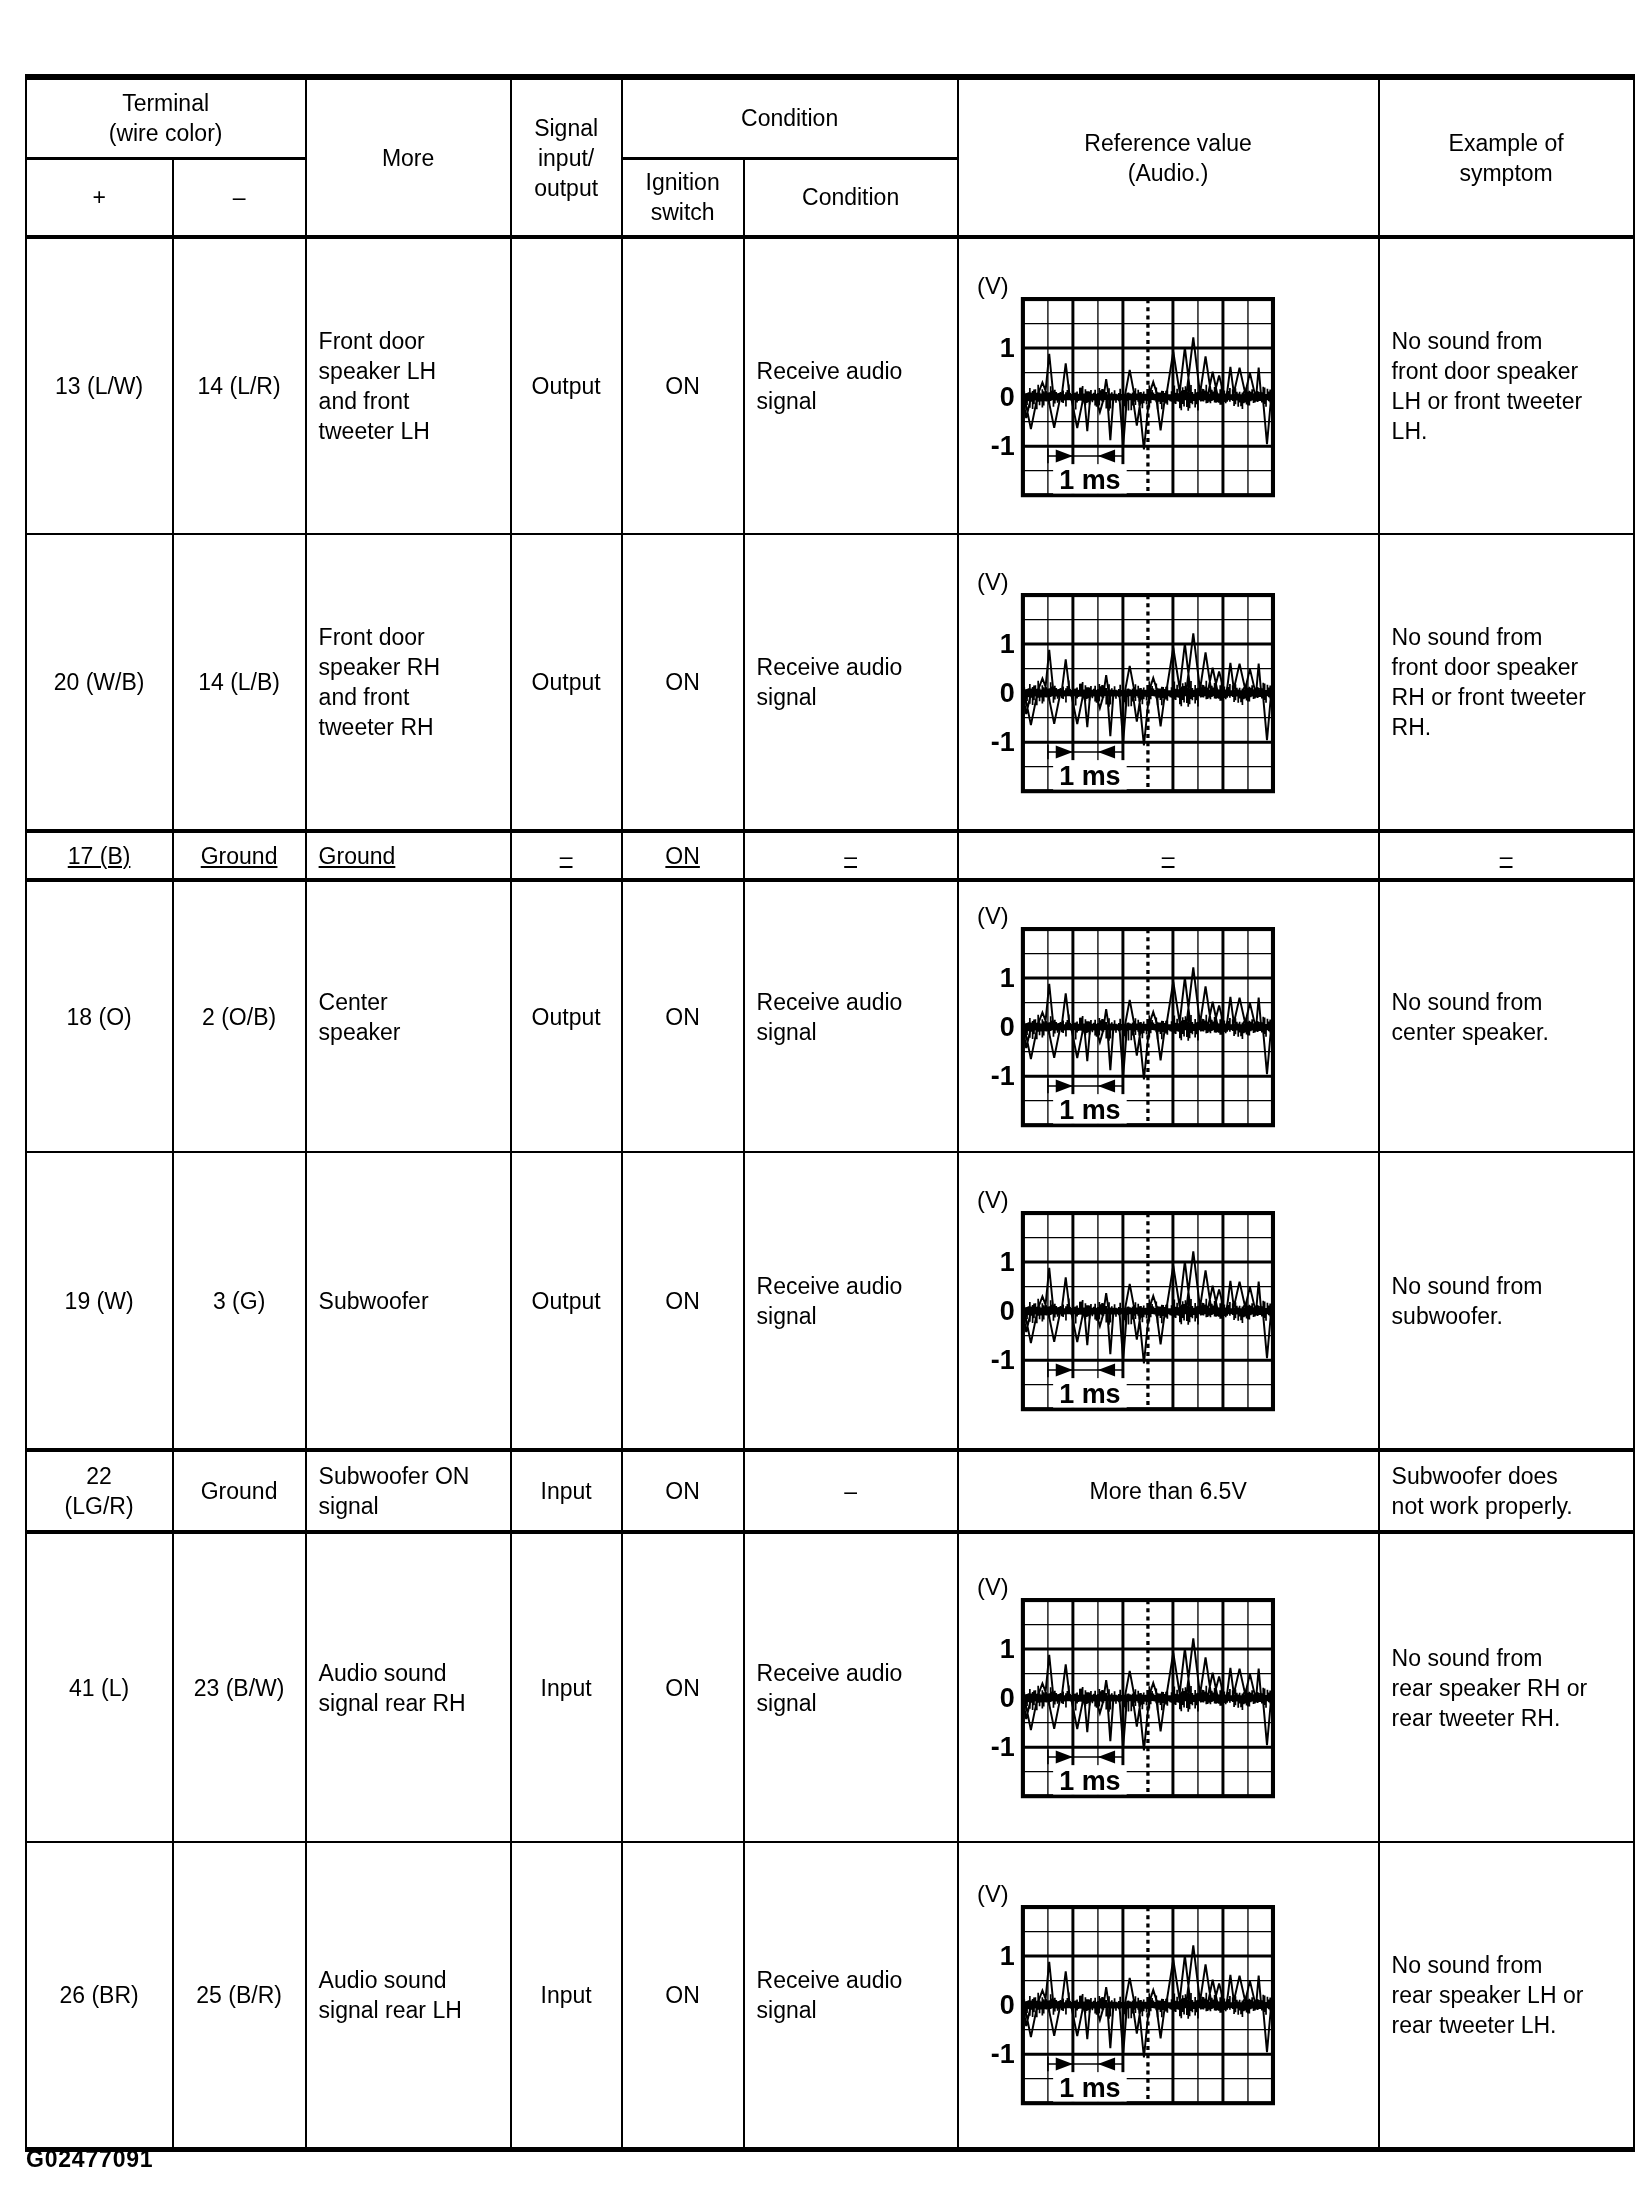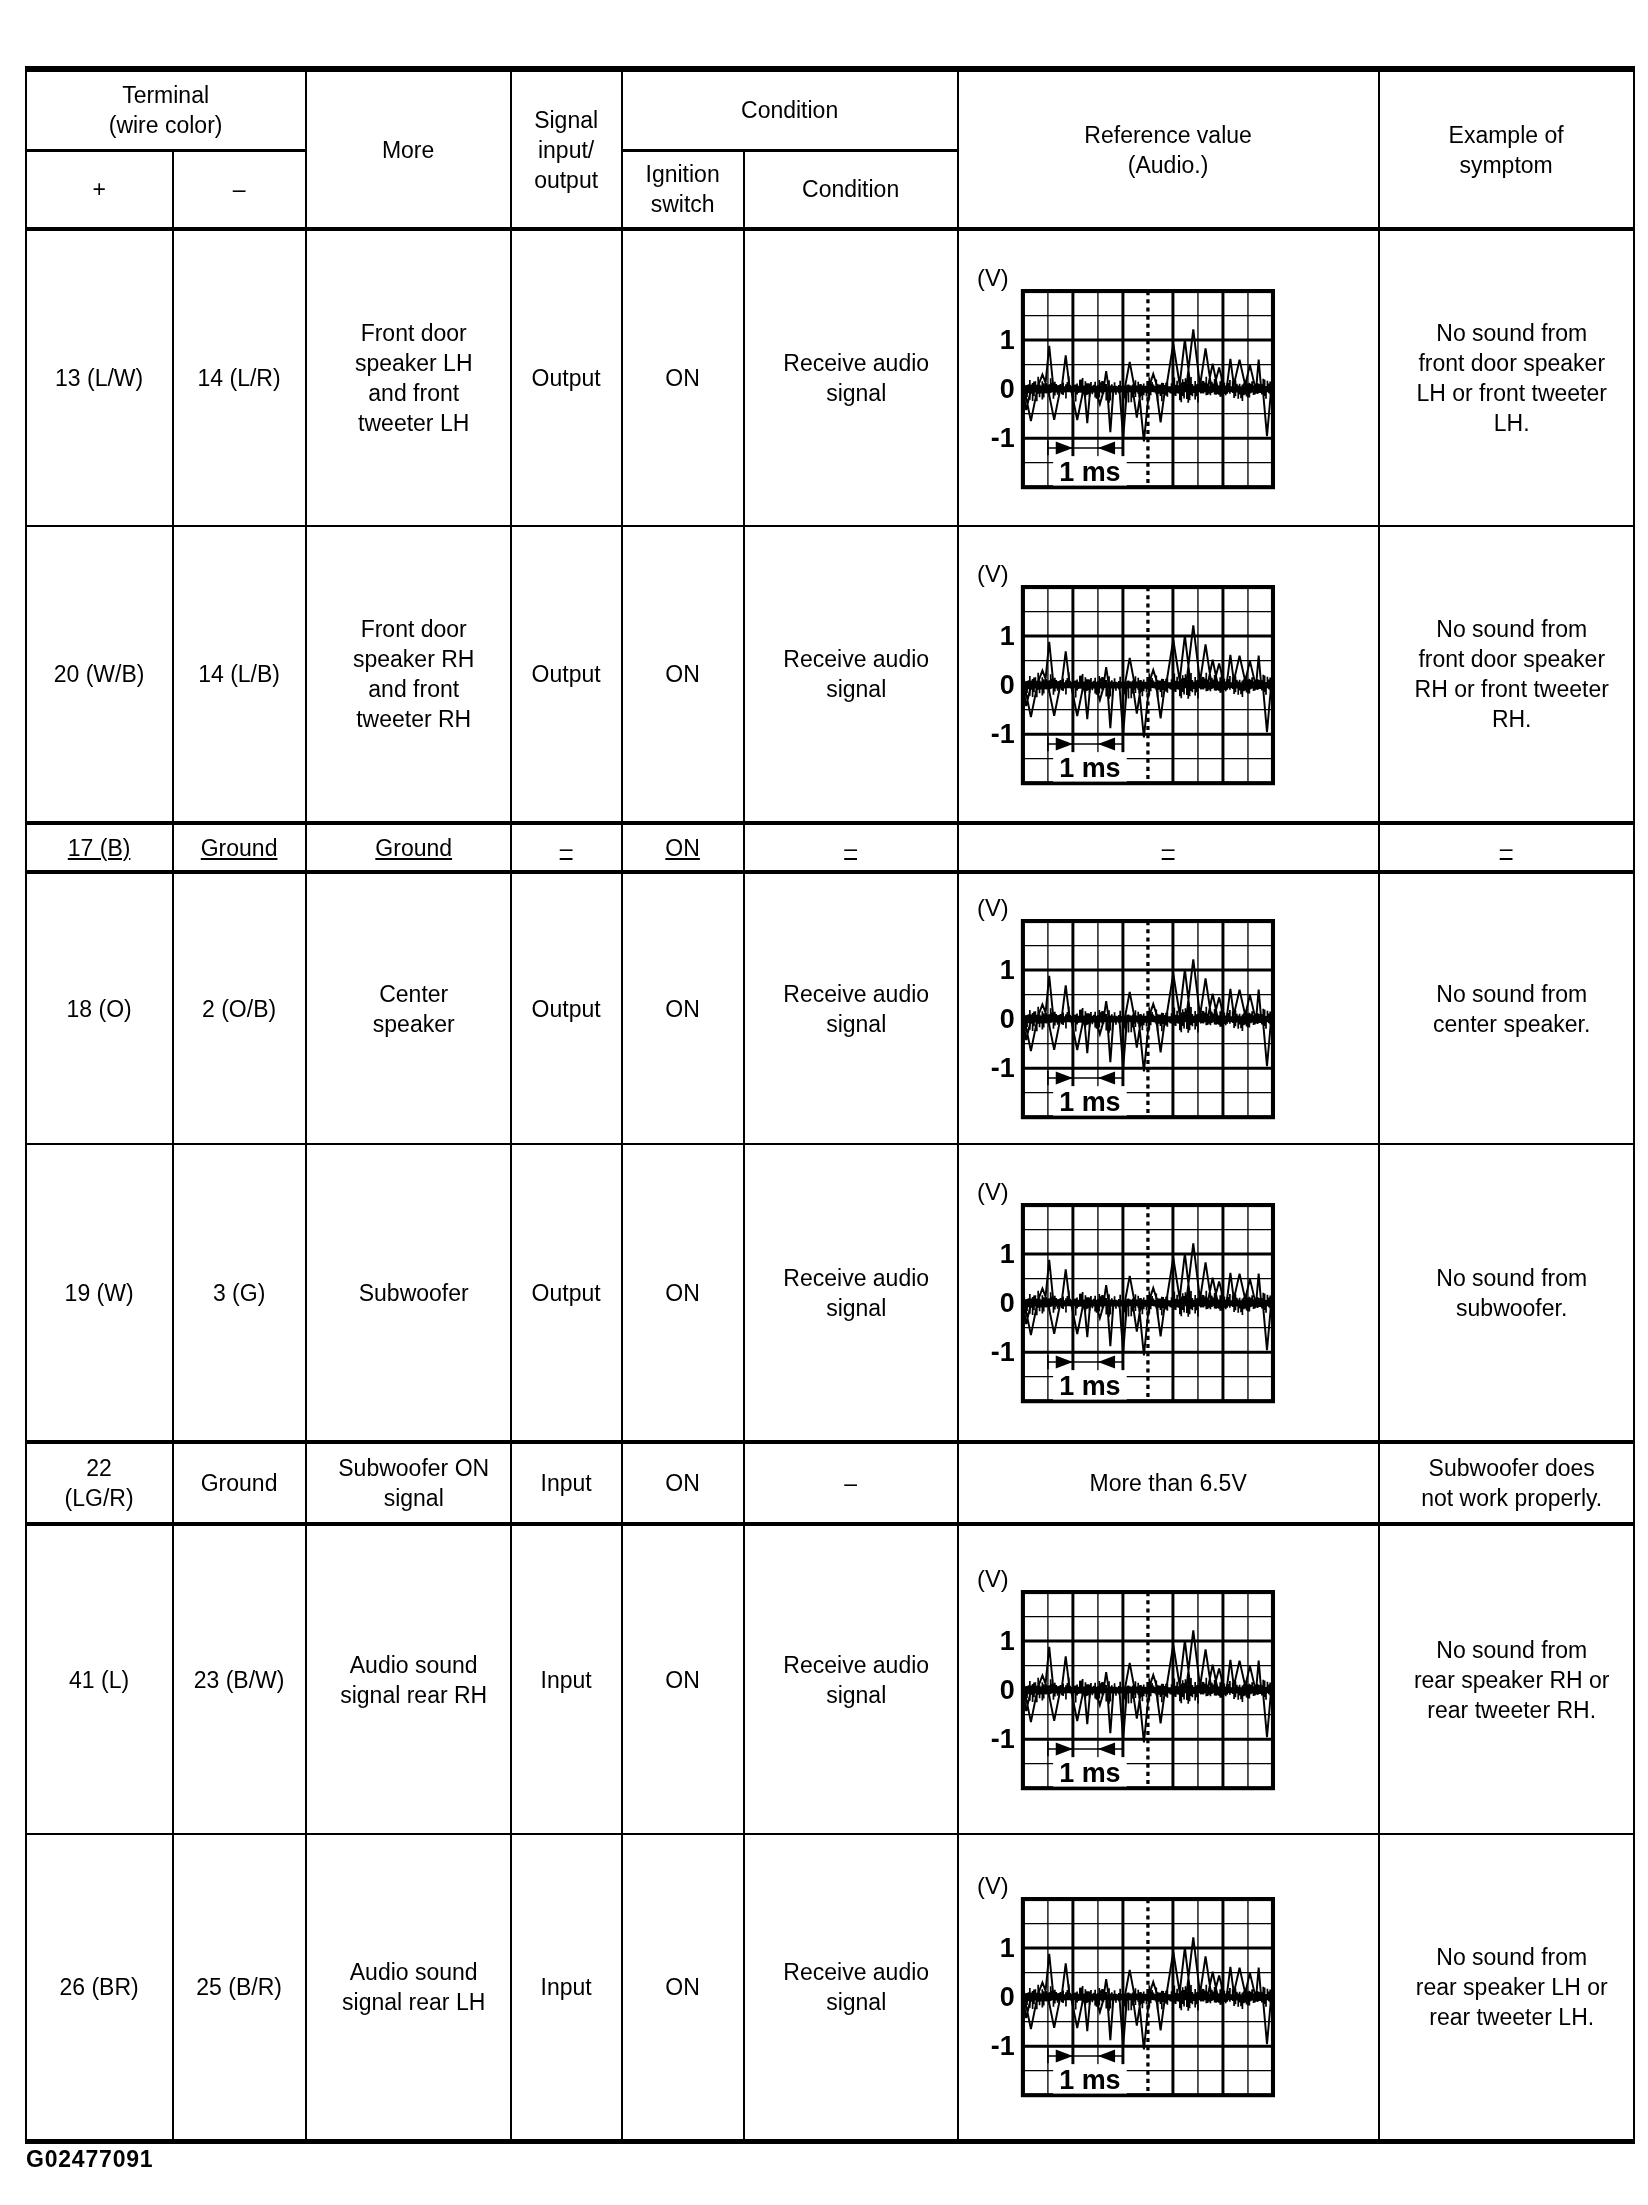--- a/index.html
+++ b/index.html
@@ -1,26 +1,26 @@
 <!DOCTYPE html>
 <html style="font-size:13px"><head>
 <meta charset="utf-8">
 <style>
   html,body{margin:0;padding:0;background:#ffffff;}
   .page{position:relative;width:1649px;height:2205px;background:#fff;
         font-family:"Liberation Sans",sans-serif;color:#000;overflow:hidden;}
-  table.spec{position:absolute;left:24.6px;top:66px;width:1607px;
+  table.spec{position:absolute;left:24.6px;top:74px;width:1607px;
        border-collapse:collapse;table-layout:fixed;
        border-style:solid;border-color:#000;border-width:6.5px 2.5px 5.7px 2.5px;}
   .spec th,.spec td{border:2.5px solid #000;font-size:23px;line-height:30px;
        font-weight:normal;vertical-align:middle;text-align:center;
        padding:3.3px 9.8px;white-space:pre-line;overflow:hidden;}
   .spec thead th{border-bottom-width:4.1px;}
   .spec thead th.mid{border-bottom-width:3.3px;}
-  .spec td.left{text-align:center;padding-left:21px;}
+  .spec td.left{text-align:left;padding-left:12px;}
   .spec tr.tb>td{border-bottom-width:4.1px;}
   .spec td.ref{padding:0;}
   svg.scope{display:block;margin-left:13px;}
   .figcode{position:absolute;left:26px;top:2146px;font-size:23px;
        font-weight:bold;letter-spacing:0.8px;}
 </style>
 </head>
 <body>
 
 <div class="page">

